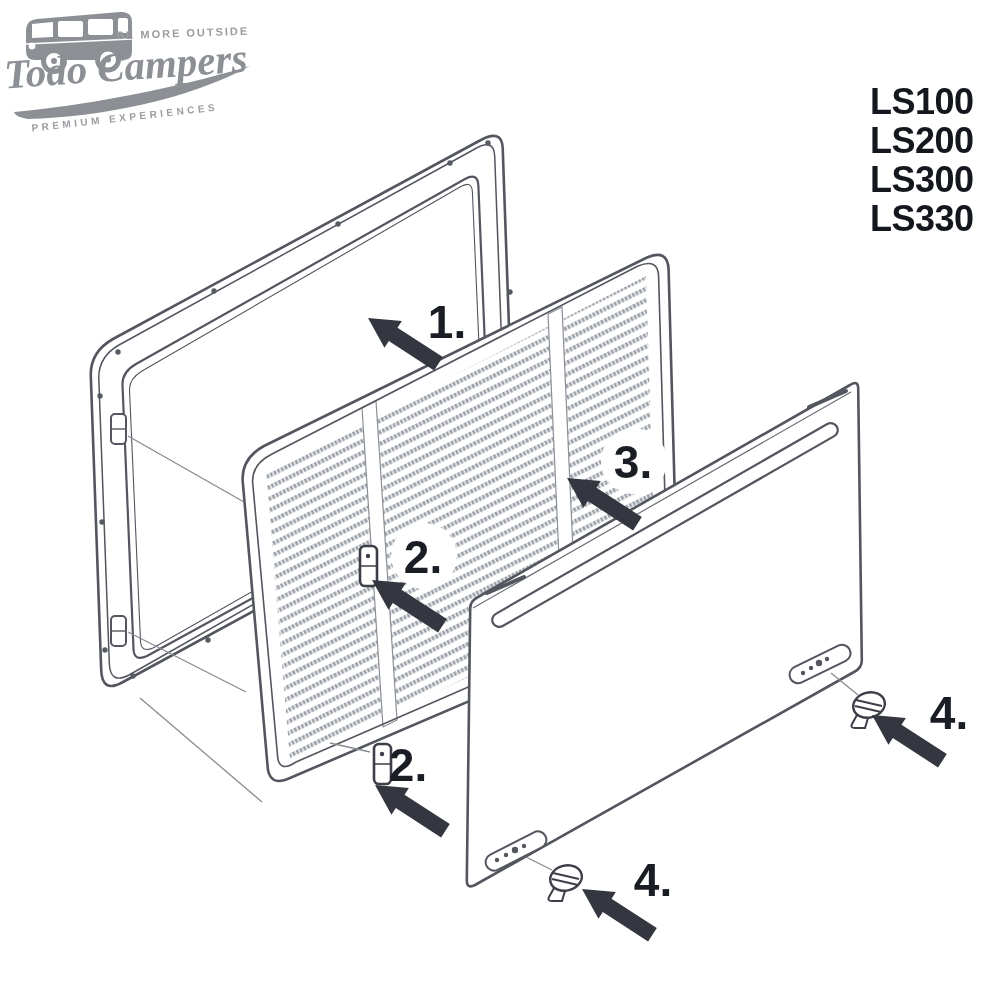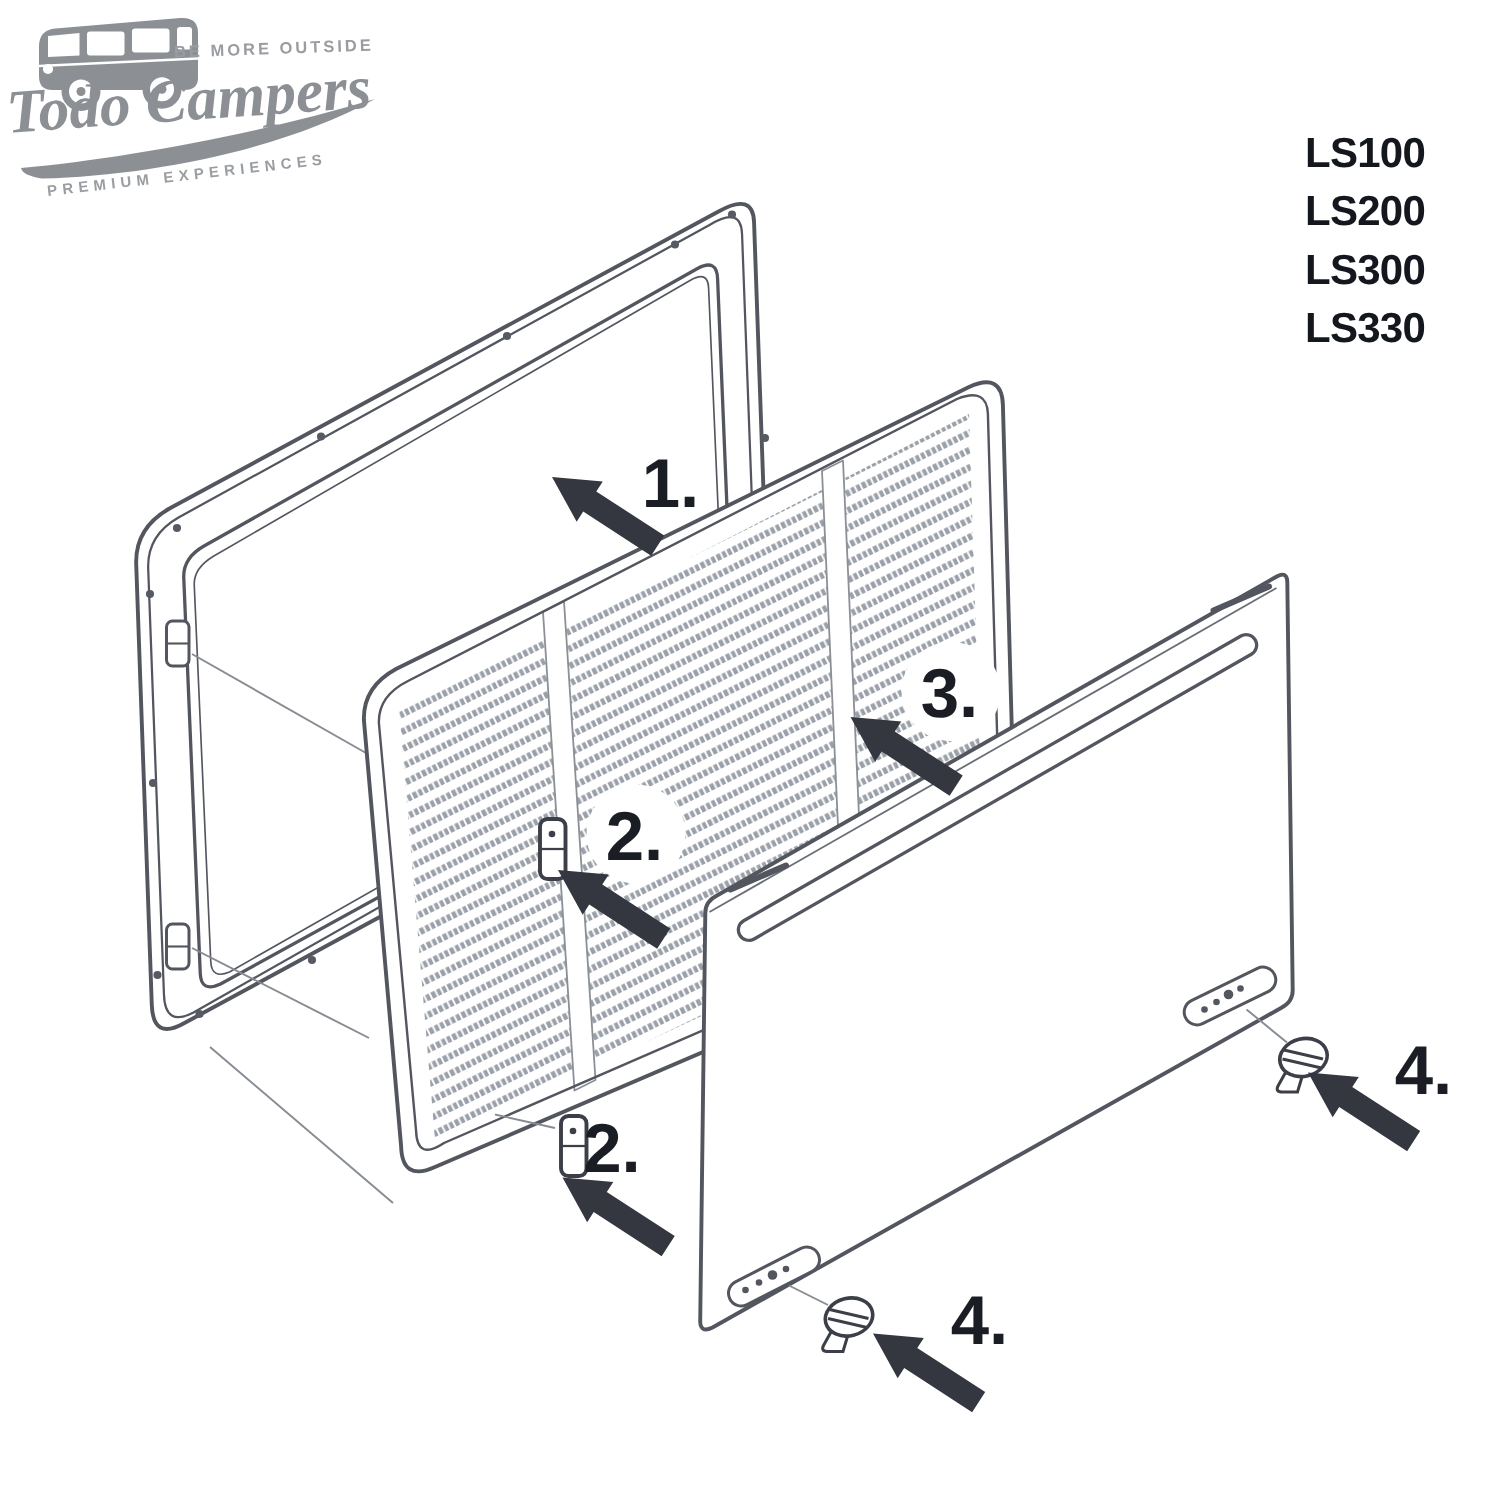--- a/index.html
+++ b/index.html
@@ -9,21 +9,21 @@
   #logo{position:absolute;left:0;top:0;width:290px;height:160px;color:#8c9095;}
   #logo .tag-top{position:absolute;left:116px;top:27px;font-size:11px;font-weight:bold;
       letter-spacing:2px;color:#999c a0;color:#999ca0;transform:rotate(-2deg);white-space:nowrap;}
   #logo .brand{position:absolute;left:4px;top:42px;font-family:"Liberation Serif",serif;
       font-style:italic;font-weight:bold;font-size:41px;color:#8c9095;transform:rotate(-4deg);
       white-space:nowrap;letter-spacing:0px;}
   #logo .tag-bottom{position:absolute;left:31px;top:112px;font-size:10px;font-weight:bold;
       letter-spacing:3.5px;color:#9a9da1;transform:rotate(-6.5deg);white-space:nowrap;}
   #logo svg{position:absolute;}
   
-  #models{position:absolute;left:870px;top:82px;font-size:28px;font-weight:700;
+  #models{position:absolute;left:870px;top:82px;font-size:36px;font-weight:700;
       color:#14171d;line-height:39px;letter-spacing:-0.5px;}
   
   #diagram{position:absolute;left:0;top:0;}
   text.step{font-family:"Liberation Sans",sans-serif;font-weight:700;font-size:46px;fill:#1a1d24;}
 </style>
 </head>
 <body>
 
 <div id="stage">
 

